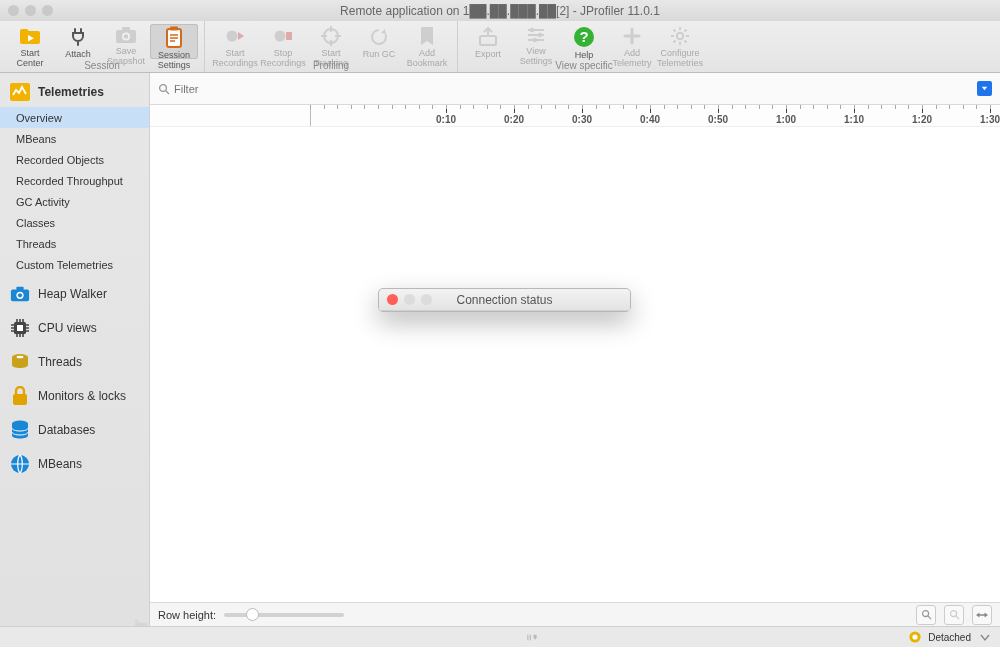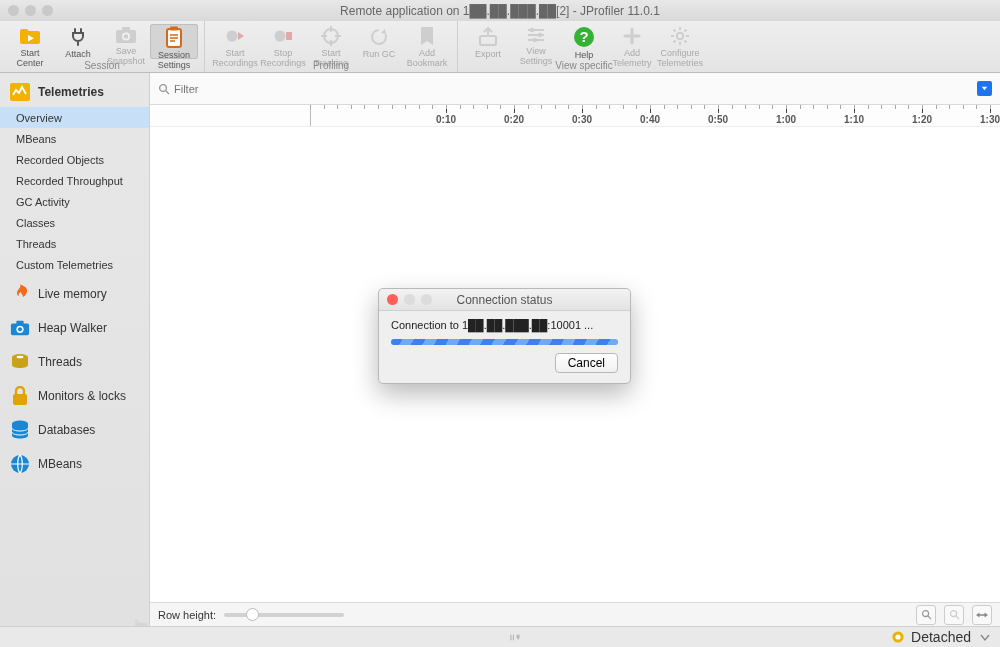--- a/index.html
+++ b/index.html
@@ -50,21 +50,21 @@
   .plotarea { flex:1; background:#fff;}
   .rowheight { height:24px; background:#f5f5f5; border-top:1px solid #d9d9d9; display:flex; align-items:center; padding:0 8px; gap:8px;}
   .rowheight .slider { width:120px; height:4px; background:#d2d2d2; border-radius:2px; position:relative;}
   .rowheight .slider .knob { position:absolute; left:22px; top:-5px; width:13px;height:13px; background:#fff; border:1px solid #bbb; border-radius:50%;}
   .rowheight .spacer { flex:1;}
   .rowheight .miniico { width:20px;height:20px; border:1px solid #ccc; border-radius:3px; display:flex;align-items:center;justify-content:center; background:#f9f9f9; color:#aaa;}
   
   .statusbar { height:21px; background:#e9e9e9; border-top:1px solid #cfcfcf; display:flex; align-items:center; padding:0 8px; gap:6px;}
   .statusbar .sp { flex:1;}
   .statusbar .sico { width:15px; height:15px; display:flex; align-items:center; justify-content:center; color:#999;}
-  .statusbar .detlabel { font-size:14px; color:#333; margin-left:0;}
+  .statusbar .detlabel { font-size:10px; color:#333; margin-left:0;}
   .modal { position:absolute; left:378px; top:288px; width:253px; background:#efefef; border:1px solid #b8b8b8; border-radius:5px; box-shadow:0 10px 26px rgba(0,0,0,.28); font-size:11px;}
   .modal .mtitle { height:22px; background:linear-gradient(#f3f3f3,#e3e3e3); border-bottom:1px solid #d0d0d0; border-radius:5px 5px 0 0; display:flex; align-items:center; position:relative;}
   .modal .mtitle .traffic { margin-left:8px;}
   .modal .mtitle .ttxt { position:absolute; left:0; right:0; text-align:center; font-size:12px; color:#555;}
   .modal .mbody { padding:8px 12px 10px;}
   .modal .msg { font-size:11px; color:#222; margin-bottom:8px;}
   .modal .prog { height:6px; background:#d9d9d9; border-radius:3px; overflow:hidden; position:relative;}
   .modal .prog::after { content:""; position:absolute; inset:0; background:repeating-linear-gradient(120deg,#3a82f0 0 10px,#6cabf6 10px 20px);}
   .modal .btnrow { display:flex; justify-content:flex-end; margin-top:8px;}
   .modal button { font-size:12px; padding:2px 12px; border:1px solid #b8b8b8; border-radius:4px; background:linear-gradient(#fff,#f0f0f0); cursor:default;}
@@ -264,36 +264,40 @@
         <div class="slbl">Classes</div>
       </div>
       <div class="sec sub">
         <div class="slbl">Threads</div>
       </div>
       <div class="sec sub">
         <div class="slbl">Custom Telemetries</div>
       </div>
       <div class="sec cat">
         <div class="sic">
-          <svg width="18" height="20" viewBox="0 0 18 20">
-            <path d="M9 0c2 4-3 5-3 9 0 2 1 3 2 3-1-2 1-4 2-4 0 2 2 2 2 5 2-1 4-3 4-6 0-5-5-5-7-7z" fill="#f26a1a"></path>
-          </svg>
-        </div>
-        <div class="slbl">Live memory</div>
-      </div>
-      <div class="sec cat">
-        <div class="sic">
           <svg width="22" height="18" viewBox="0 0 22 18">
             <rect x="1" y="4" width="20" height="13" rx="2" fill="#1a87d4"></rect>
             <rect x="7" y="1" width="8" height="4" rx="1" fill="#1a87d4"></rect>
             <circle cx="11" cy="10.5" r="4" fill="#fff"></circle>
             <circle cx="11" cy="10.5" r="2.3" fill="#1a87d4"></circle>
           </svg>
         </div>
         <div class="slbl">Heap Walker</div>
+      </div>
+      <div class="sec cat">
+        <div class="sic">
+          <svg width="20" height="20" viewBox="0 0 20 20">
+            <rect x="4" y="4" width="12" height="12" rx="1.5" fill="#444"></rect>
+            <rect x="7" y="7" width="6" height="6" fill="#fff"></rect>
+            <g stroke="#444" stroke-width="1.6">
+              <path d="M7 1v3M10 1v3M13 1v3M7 16v3M10 16v3M13 16v3M1 7h3M1 10h3M1 13h3M16 7h3M16 10h3M16 13h3"></path>
+            </g>
+          </svg>
+        </div>
+        <div class="slbl">CPU views</div>
       </div>
       <div class="sec cat">
         <div class="sic">
           <svg width="20" height="20" viewBox="0 0 20 20">
             <ellipse cx="10" cy="5" rx="8" ry="3" fill="#c9a21a"></ellipse>
             <path d="M2 5v8c0 1.8 3.6 3 8 3s8-1.2 8-3V5" fill="#c9a21a"></path>
             <ellipse cx="10" cy="5" rx="3.5" ry="1.3" fill="#fff"></ellipse>
           </svg>
         </div>
         <div class="slbl">Threads</div>
@@ -469,20 +473,13 @@
 
 <div class="modal">
   <div class="mtitle">
     <div class="traffic">
       <div class="tl" style="background:#ff5f57"></div>
       <div class="tl" style="background:#dcdcdc"></div>
       <div class="tl" style="background:#dcdcdc"></div>
     </div>
     <div class="ttxt">Connection status</div>
   </div>
-  <div class="mbody">
-    <div class="msg">Connection to 1██.██.███.██:10001 ...</div>
-    <div class="prog"></div>
-    <div class="btnrow">
-      <button>Cancel</button>
-    </div>
-  </div>
 </div>
 
 </body></html>

